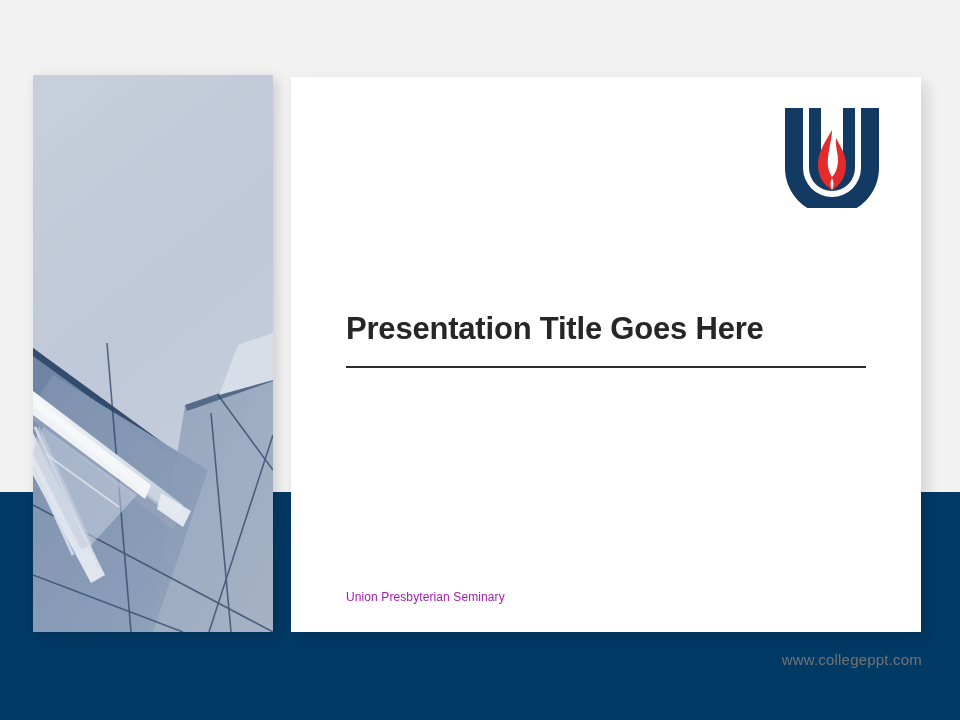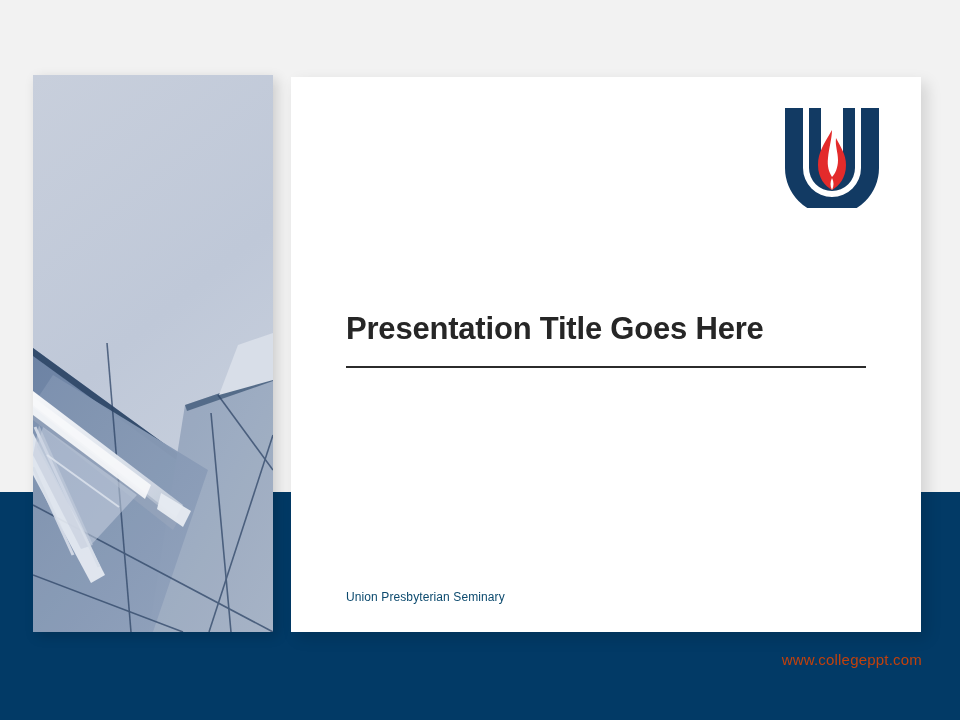--- a/index.html
+++ b/index.html
@@ -29,21 +29,21 @@
     top: 492px;
     width: 960px;
     height: 228px;
     background: #023a66;
   }
 
   #site-url {
     position: absolute;
     right: 38px;
     bottom: 52px;
-    color: #c2410c;
+    color: #737373;
     font-size: 15px;
     letter-spacing: .2px;
     font-family: "Liberation Sans", sans-serif;
   }
 
   
   #content-card {
     position: absolute;
     left: 291px;
     top: 77px;
@@ -108,21 +108,21 @@
   .byline-label { color: #1f3d6e; }
   .byline-value { color: #2b2b2b; }
   .byline-gap { display: inline-block; width: 30px; }
 
   
   #org-footer {
     position: absolute;
     left: 346px;
     top: 590px;
     font-size: 12px;
-    color: #0c4a6e;
+    color: #a21caf;
     letter-spacing: .1px;
   }
 </style>
 </head>
 <body>
 
 <div id="slide-stage">
 
   <div id="bottom-band"></div>
 

